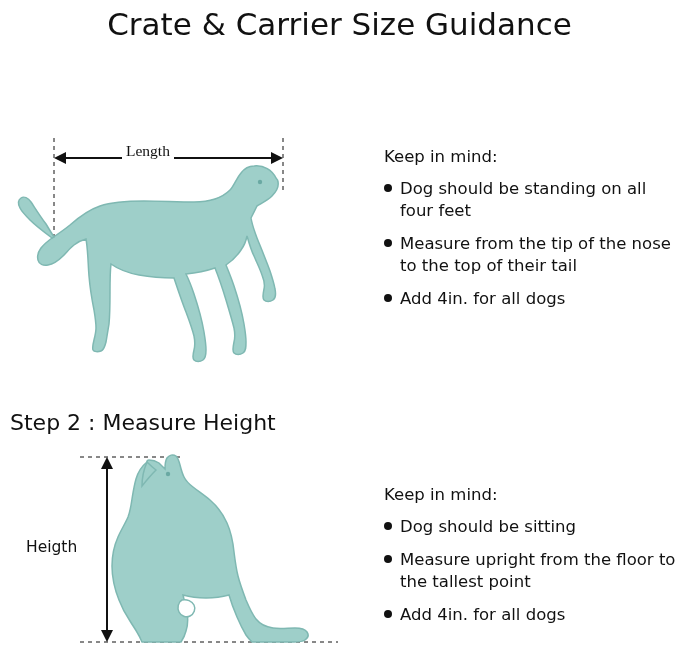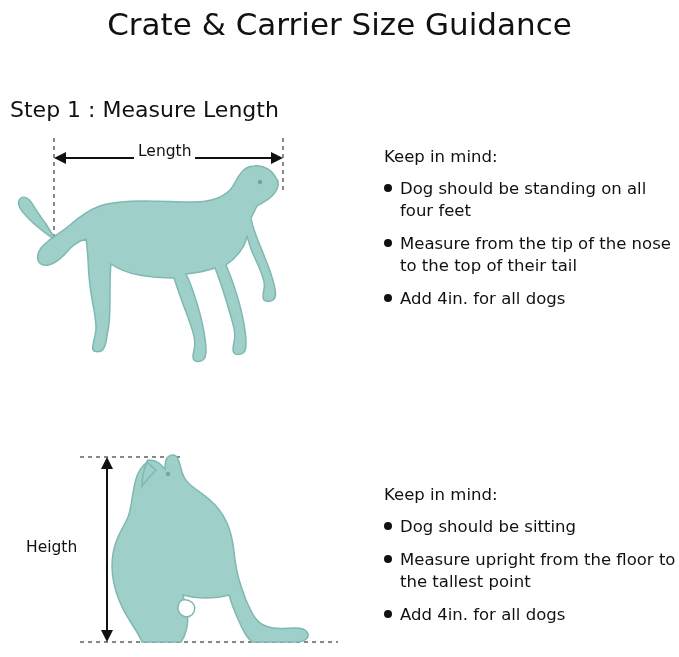--- a/index.html
+++ b/index.html
@@ -80,31 +80,30 @@
   #fig1 { top: 130px; left: 8px; }
   #fig2 { top: 440px; left: 8px; }
 
   .dim-label {
     position: absolute;
     font-size: 15.5px;
     color: #111111;
     background: #ffffff;
     padding: 0 4px;
   }
-  #length-label { top: 142px; left: 134px; }
+  #length-label { top: 142px; left: 122px; font-family: Liberation Serif, serif; }
   #height-label { top: 538px; left: 22px; text-align: center; }
 </style>
 </head>
 <body>
 
 <div class="page">
 
   <div class="title">Crate &amp; Carrier Size Guidance</div>
 
-  <div class="step-heading" id="step1-heading">Step 1 : Measure Length</div>
 
   <div class="fig" id="fig1">
     <svg width="370" height="270" viewBox="0 0 370 270" xmlns="http://www.w3.org/2000/svg">
 
       <line x1="46" y1="8" x2="46" y2="118" stroke="#111111" stroke-width="1" stroke-dasharray="4,4"></line>
       <line x1="275" y1="8" x2="275" y2="62" stroke="#111111" stroke-width="1" stroke-dasharray="4,4"></line>
 
       <line x1="48" y1="28" x2="273" y2="28" stroke="#111111" stroke-width="2"></line>
       <polygon points="46,28 58,22 58,34" fill="#111111"></polygon>
       <polygon points="275,28 263,22 263,34" fill="#111111"></polygon>
@@ -188,20 +187,21 @@
     <div class="note-item">
       <span class="bullet"></span>
       <span class="note-text">Measure from the tip of the nose to the top of their tail</span>
     </div>
     <div class="note-item">
       <span class="bullet"></span>
       <span class="note-text">Add 4in. for all dogs</span>
     </div>
   </div>
 
+  <div class="step-heading" id="step2-heading">Step 2 : Measure Height</div>
 
   <div class="fig" id="fig2">
     <svg width="370" height="220" viewBox="0 0 370 220" xmlns="http://www.w3.org/2000/svg">
 
       <line x1="72" y1="17" x2="175" y2="17" stroke="#111111" stroke-width="1" stroke-dasharray="4,4"></line>
       <line x1="72" y1="202" x2="330" y2="202" stroke="#111111" stroke-width="1" stroke-dasharray="4,4"></line>
 
       <line x1="99" y1="19" x2="99" y2="200" stroke="#111111" stroke-width="2"></line>
       <polygon points="99,17 93,29 105,29" fill="#111111"></polygon>
       <polygon points="99,202 93,190 105,190" fill="#111111"></polygon>

